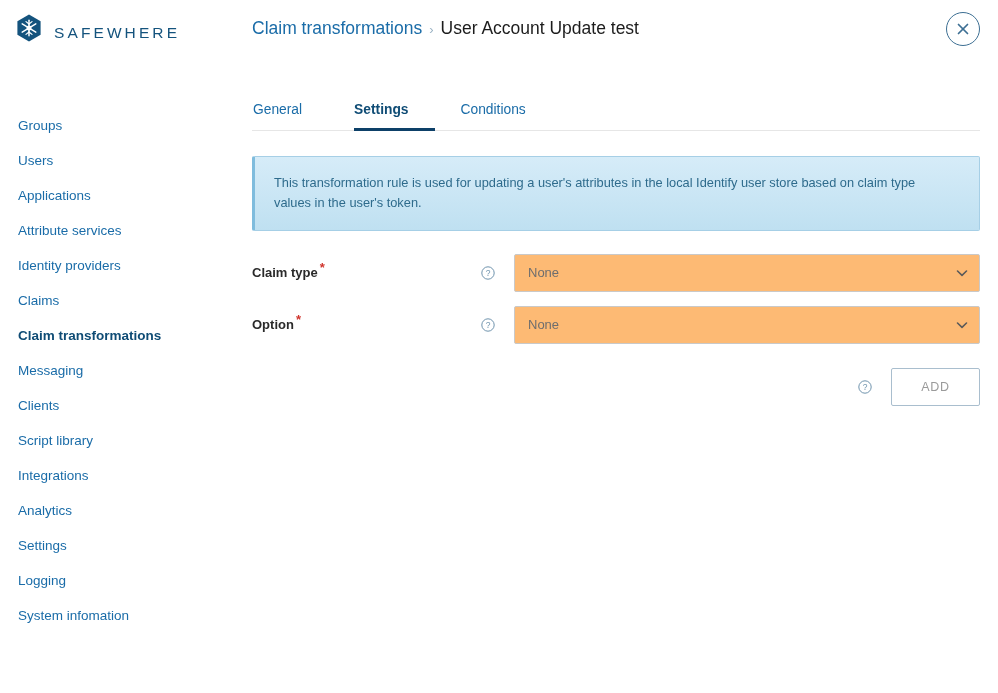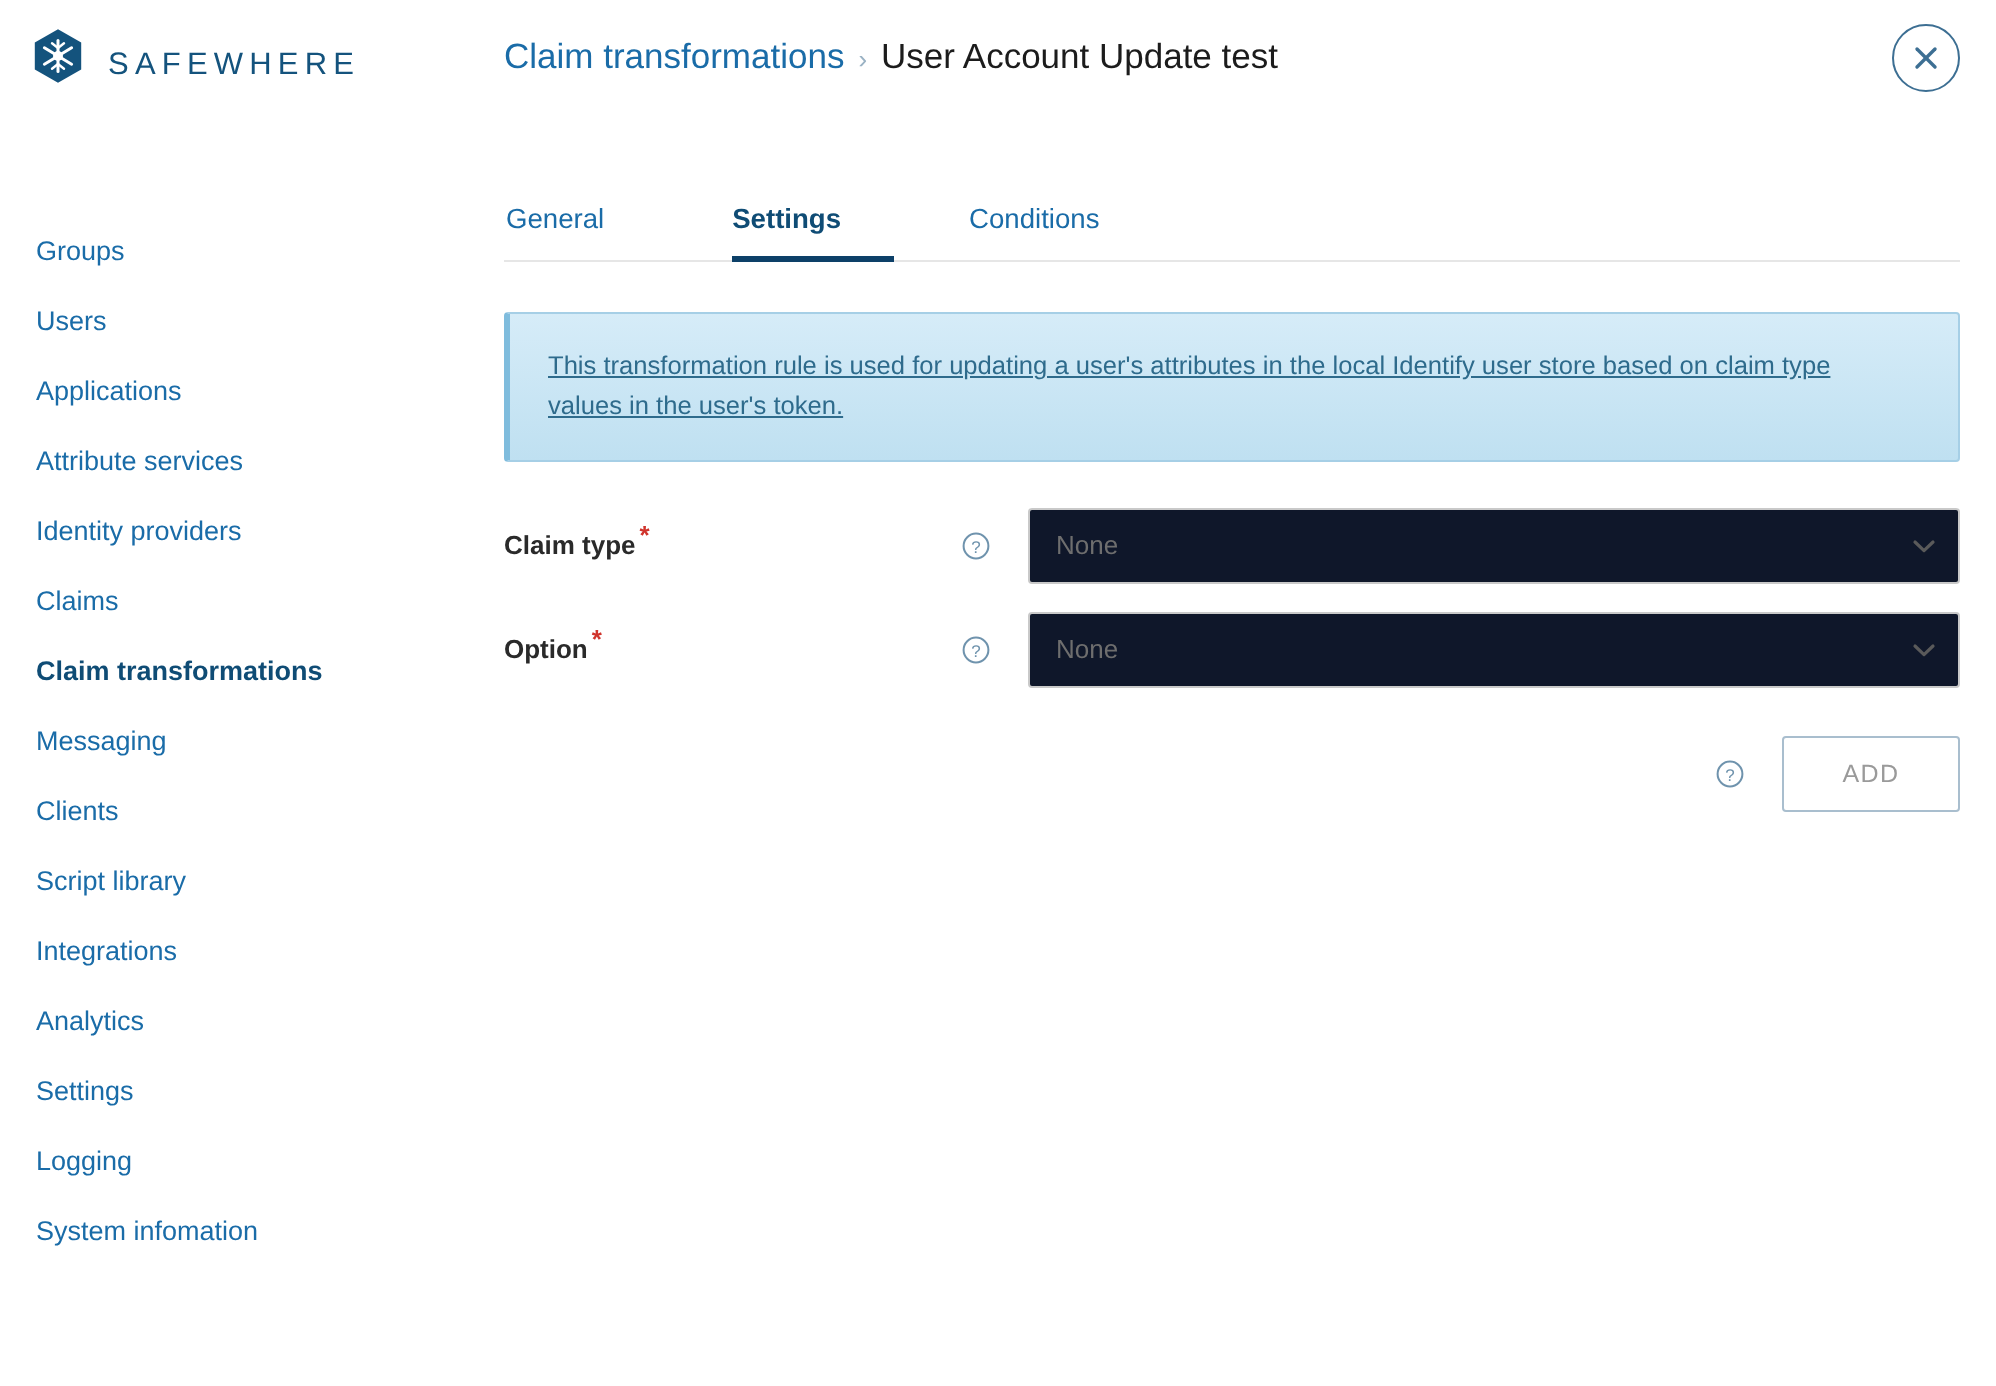--- a/index.html
+++ b/index.html
@@ -107,21 +107,21 @@
   }
 
   
   .main {
     flex: 1;
     padding-right: 18px;
     padding-top: 46px;
   }
   .tabs {
     display: flex;
-    gap: 12px;
+    gap: 0;
     border-bottom: 1px solid #e6e6e6;
     padding-left: 1px;
   }
   .tab {
     padding: 0 26px 11px 0;
     margin-right: 26px;
     font-size: 13.8px;
     color: #1a6ca8;
     cursor: pointer;
     background: none;
@@ -140,21 +140,20 @@
   .info-banner {
     margin-top: 25px;
     background: linear-gradient(180deg, #d6ecf8 0%, #bfe0f1 100%);
     border: 1px solid #a6cfe6;
     border-left: 3px solid #7fbcdd;
     border-radius: 2px;
     padding: 16px 36px 17px 19px;
     color: #2e6b8c;
     font-size: 12.8px;
     line-height: 1.55;
-    text-decoration: underline;
   }
 
   .form {
     margin-top: 23px;
   }
   .form-row {
     display: flex;
     align-items: center;
     margin-bottom: 14px;
   }
@@ -181,21 +180,21 @@
     cursor: pointer;
   }
   .select-wrap {
     position: relative;
     flex: 1;
   }
   .select-field {
     width: 100%;
     height: 38px;
     border: 1px solid #c9c9c9;
-    background: #0f172a;
+    background: #fdba74;
     border-radius: 2px;
     padding: 0 28px 0 13px;
     font-family: inherit;
     font-size: 13px;
     color: #6e6e6e;
     display: flex;
     align-items: center;
     cursor: pointer;
   }
   .chevron {

